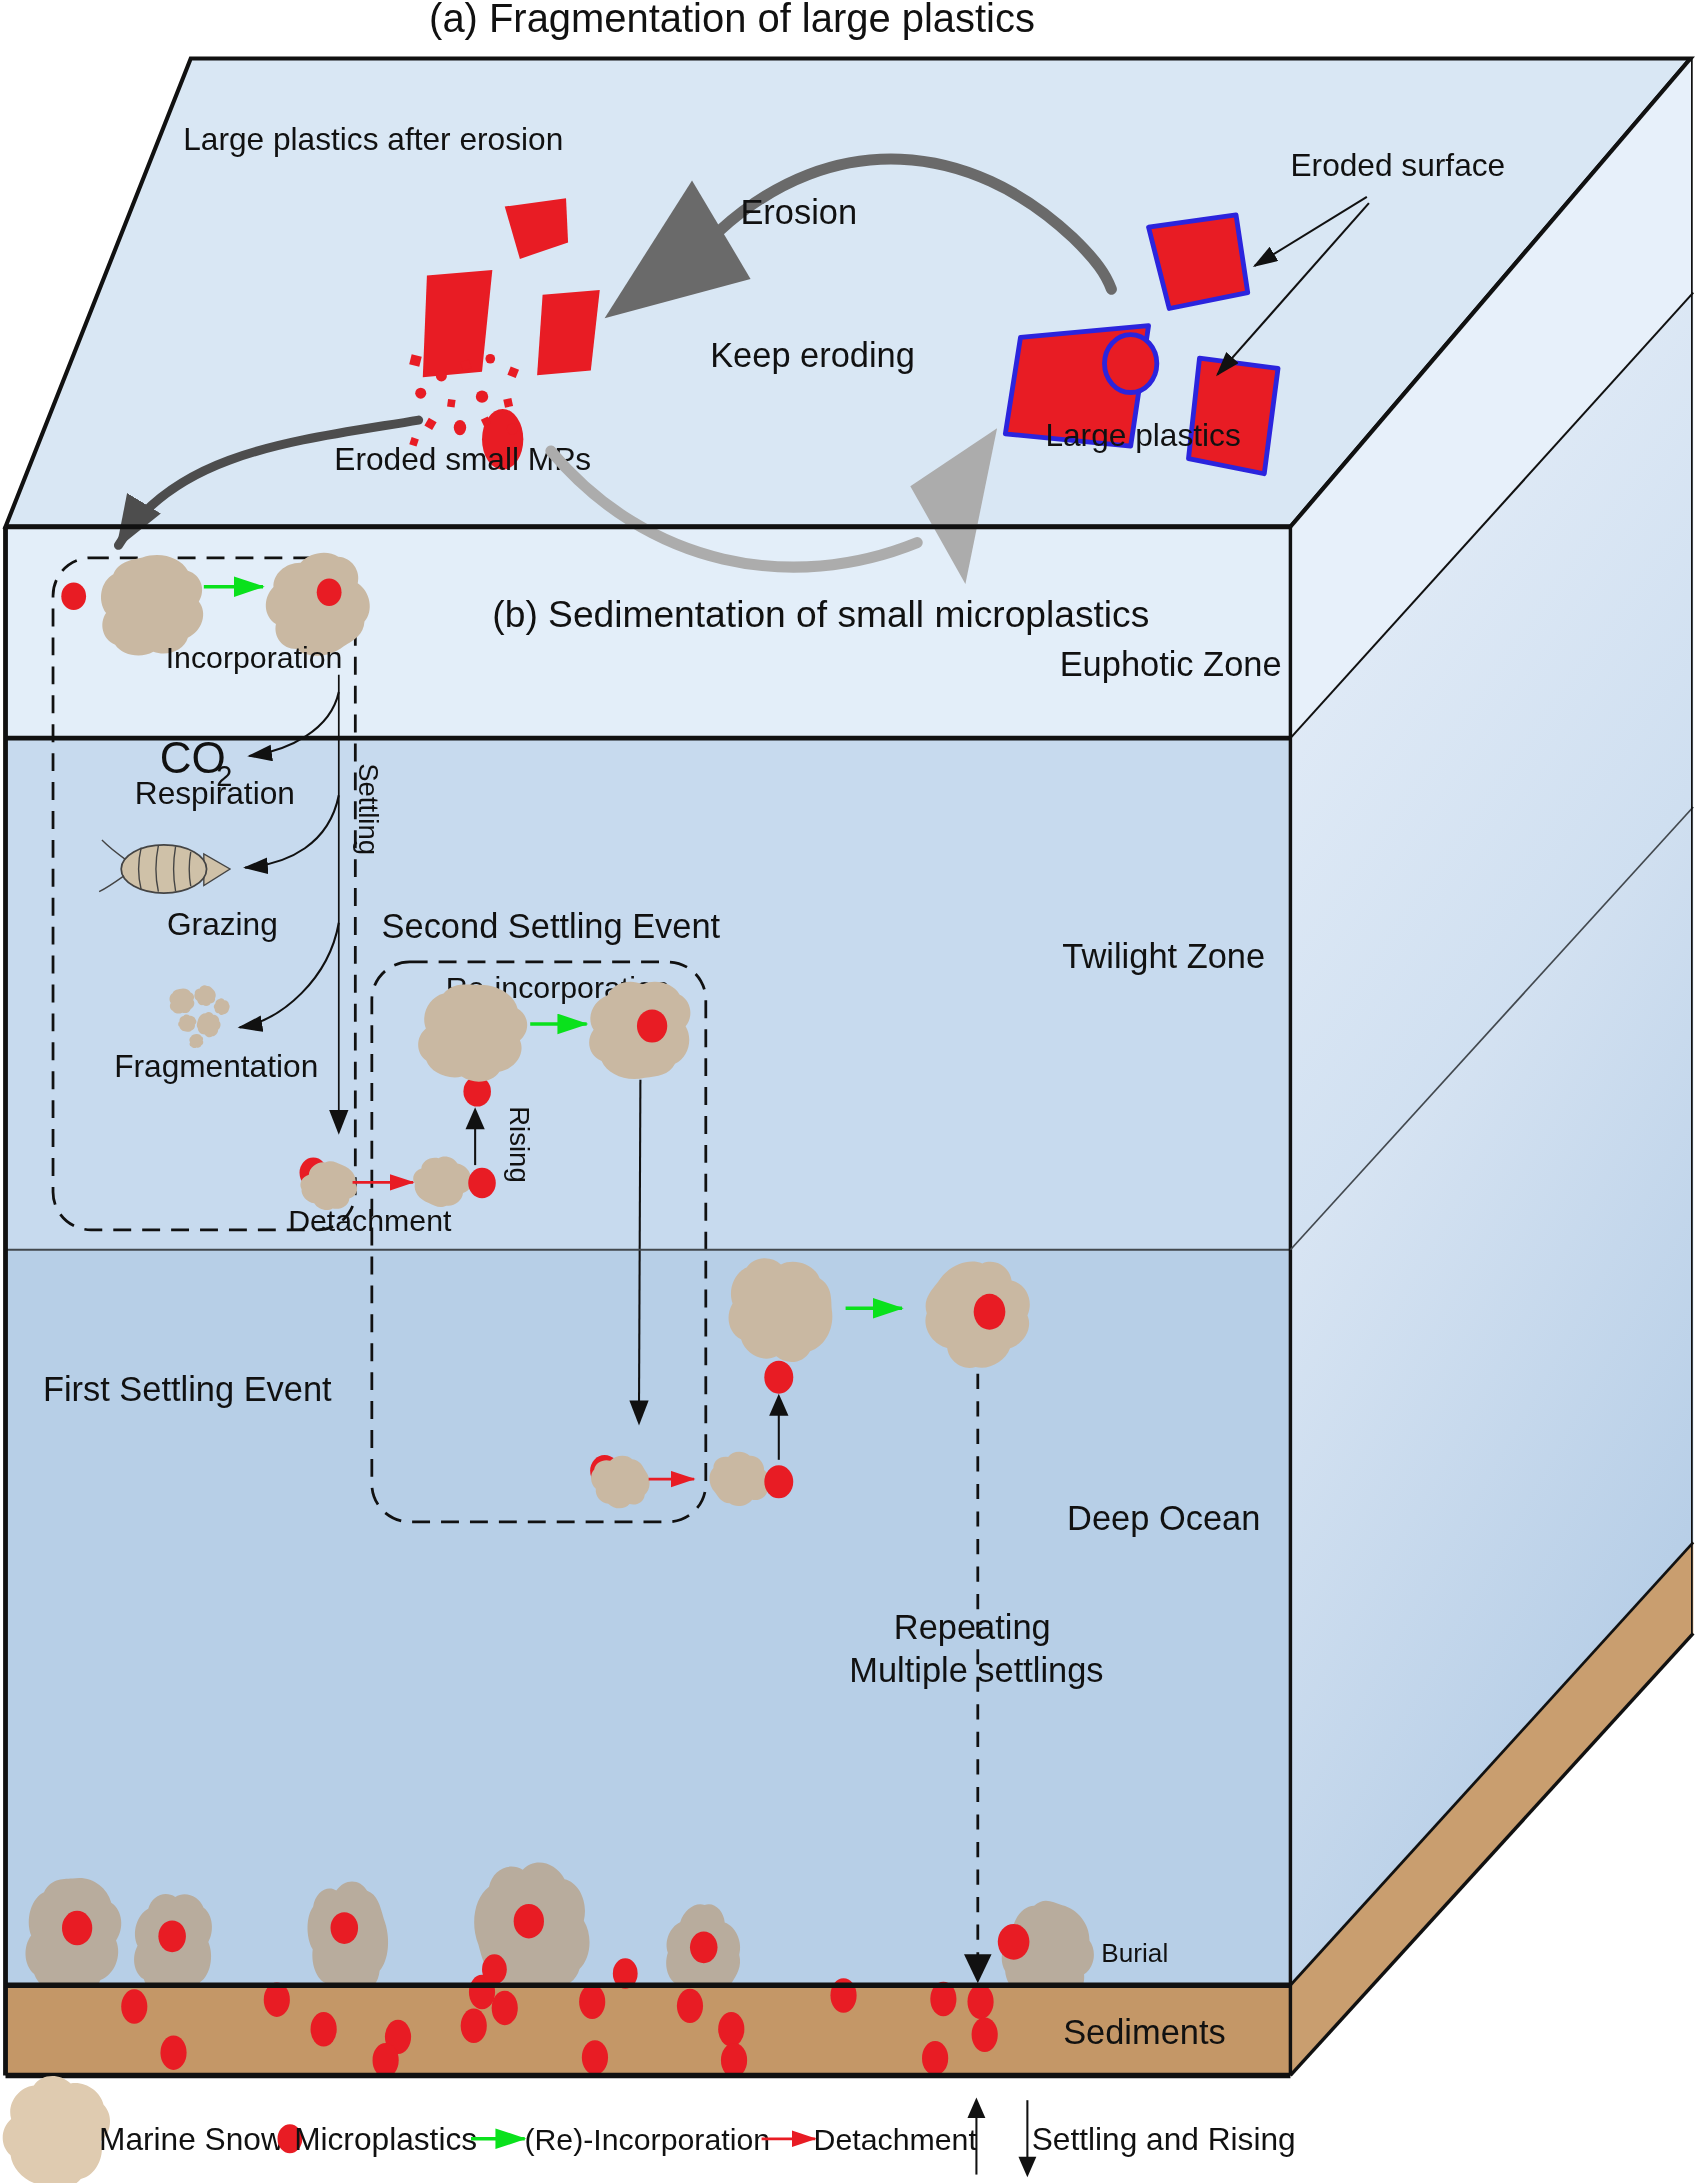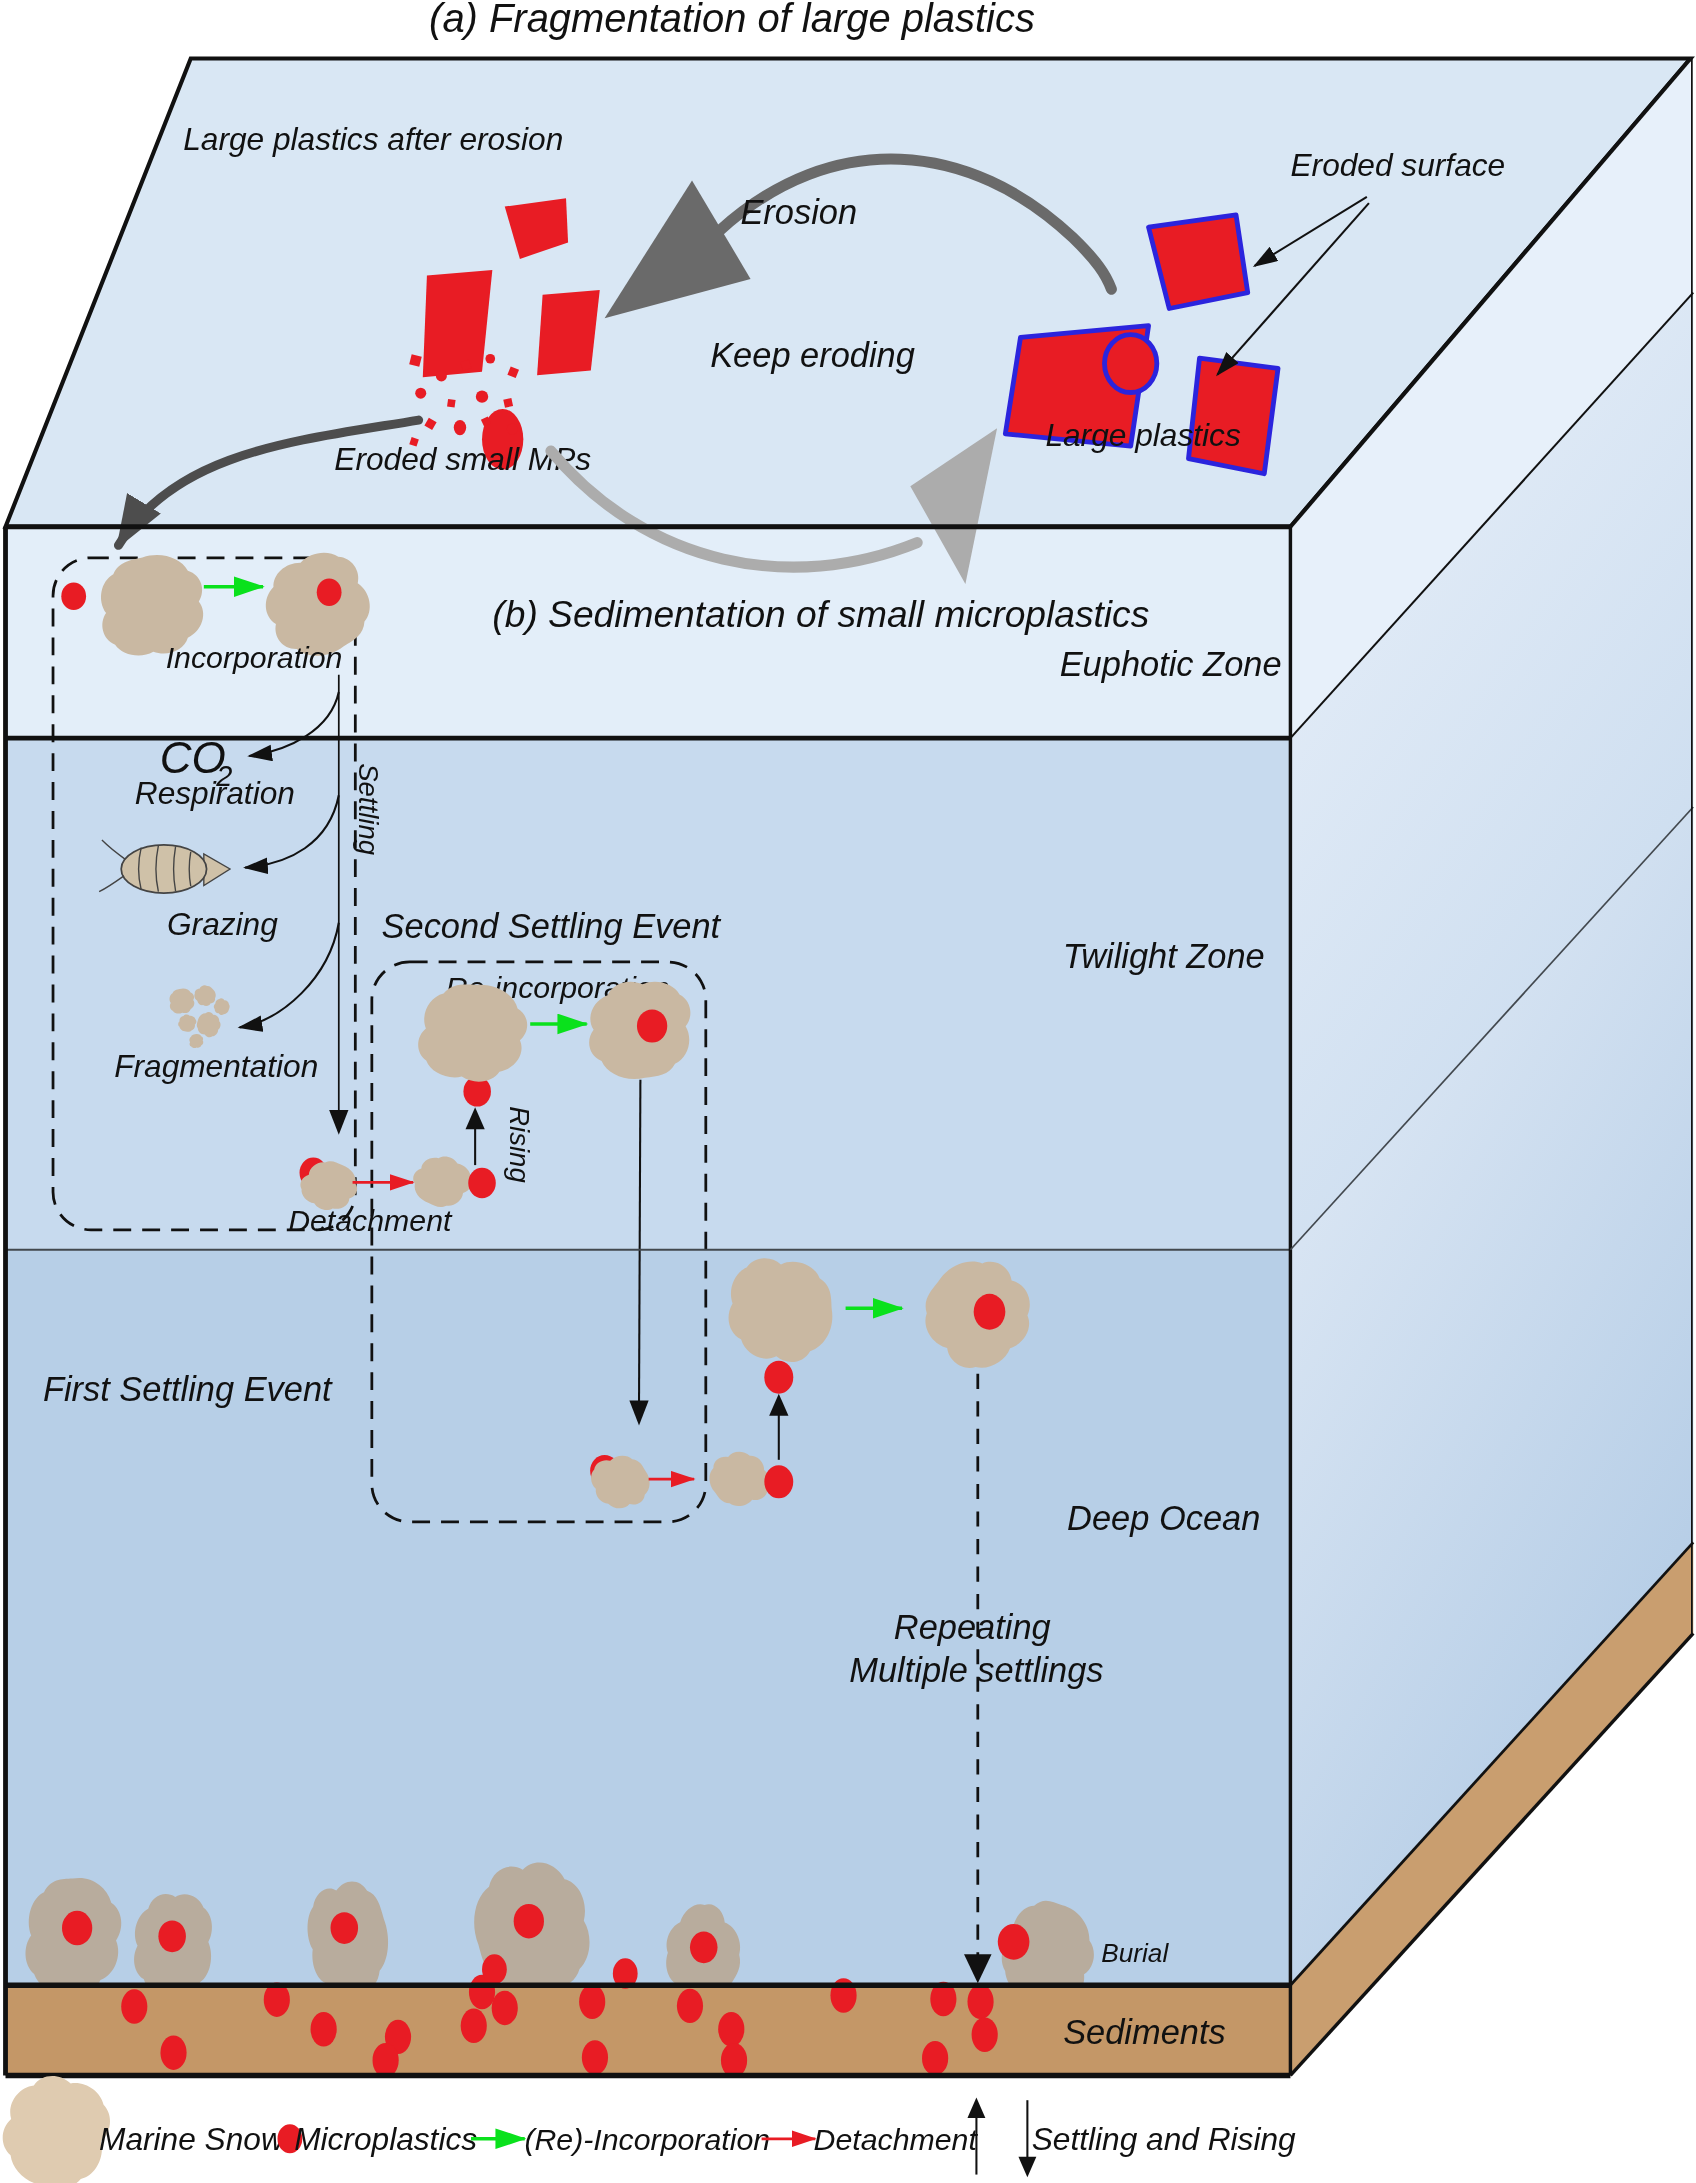--- a/index.html
+++ b/index.html
@@ -1,16 +1,16 @@
 <!DOCTYPE html>
 <html style="font-size:11px"><head>
 <meta charset="utf-8">
 <style>
   html,body{margin:0;padding:0;background:#ffffff;}
-  .stage{width:100%;max-width:1696px;margin:0 auto;font-style:italic;}
+  .stage{width:100%;max-width:1696px;margin:0 auto;}
   svg{display:block;width:100%;height:auto;}
   text{font-family:"Liberation Sans","DejaVu Sans",sans-serif;fill:#111;}
   .t-title{font-size:58px;}
   .t-sub{font-size:54px;}
   .t-zone{font-size:50px;}
   .t-label{font-size:46px;}
   .t-proc{font-size:44px;}
   .t-small{font-size:38px;}
   .t-rot{font-size:40px;}
   .t-co2{font-size:64px;}

